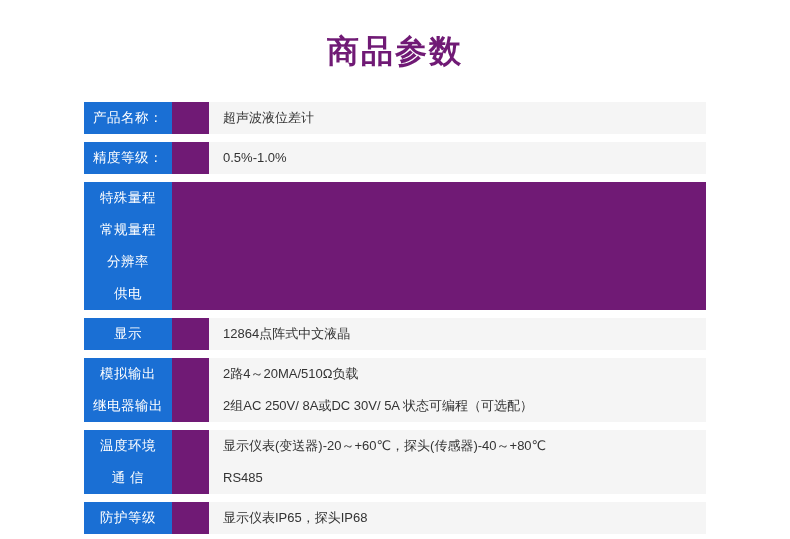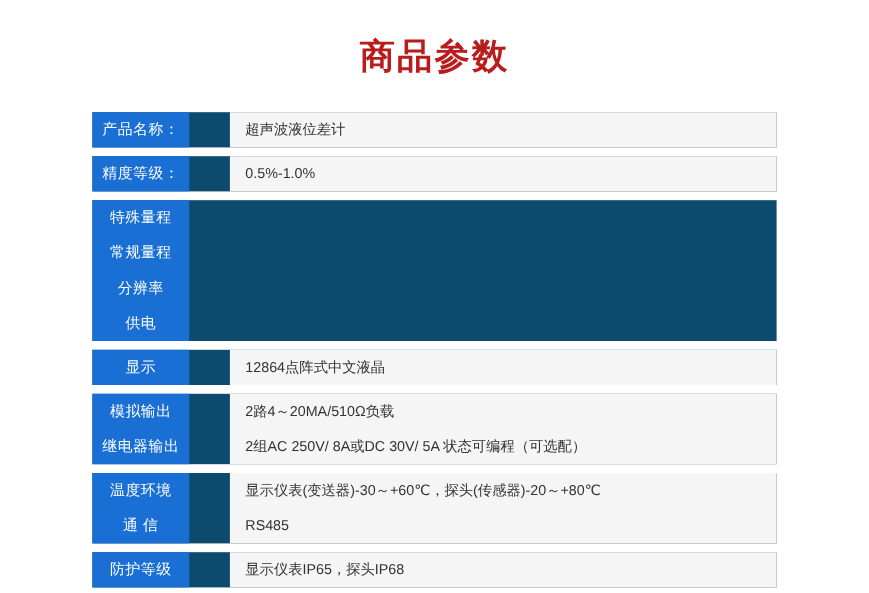--- a/index.html
+++ b/index.html
@@ -16,30 +16,30 @@
   .page {
     position: relative;
     width: 790px;
     height: 539px;
     box-sizing: border-box;
   }
   .title {
     text-align: center;
     font-size: 32px;
     font-weight: bold;
-    color: #b91c1c;
+    color: #701a75;
     letter-spacing: 2px;
     padding-top: 30px;
     padding-bottom: 28px;
   }
   .group-block {
     display: flex;
     width: 622px;
     margin: 0 auto 8px auto;
-    background: #0c4a6e;
+    background: #701a75;
   }
   .labels-col {
     width: 88px;
     flex: 0 0 88px;
     background: #1a6fd4;
     display: flex;
     flex-direction: column;
   }
   .values-col {
     flex: 1 1 auto;
@@ -116,21 +116,21 @@
           <div class="value-cell">2路4～20MA/510Ω负载</div>
           <div class="value-cell">2组AC 250V/ 8A或DC 30V/ 5A  状态可编程（可选配）</div>
         </div>
       </div>
       <div class="group-block">
         <div class="labels-col">
           <div class="label-cell">温度环境</div>
           <div class="label-cell">通  信</div>
         </div>
         <div class="values-col">
-          <div class="value-cell">显示仪表(变送器)-30～+60℃，探头(传感器)-20～+80℃</div>
+          <div class="value-cell">显示仪表(变送器)-20～+60℃，探头(传感器)-40～+80℃</div>
           <div class="value-cell">RS485</div>
         </div>
       </div>
       <div class="group-block">
         <div class="labels-col">
           <div class="label-cell">防护等级</div>
         </div>
         <div class="values-col">
           <div class="value-cell">显示仪表IP65，探头IP68</div>
         </div>

